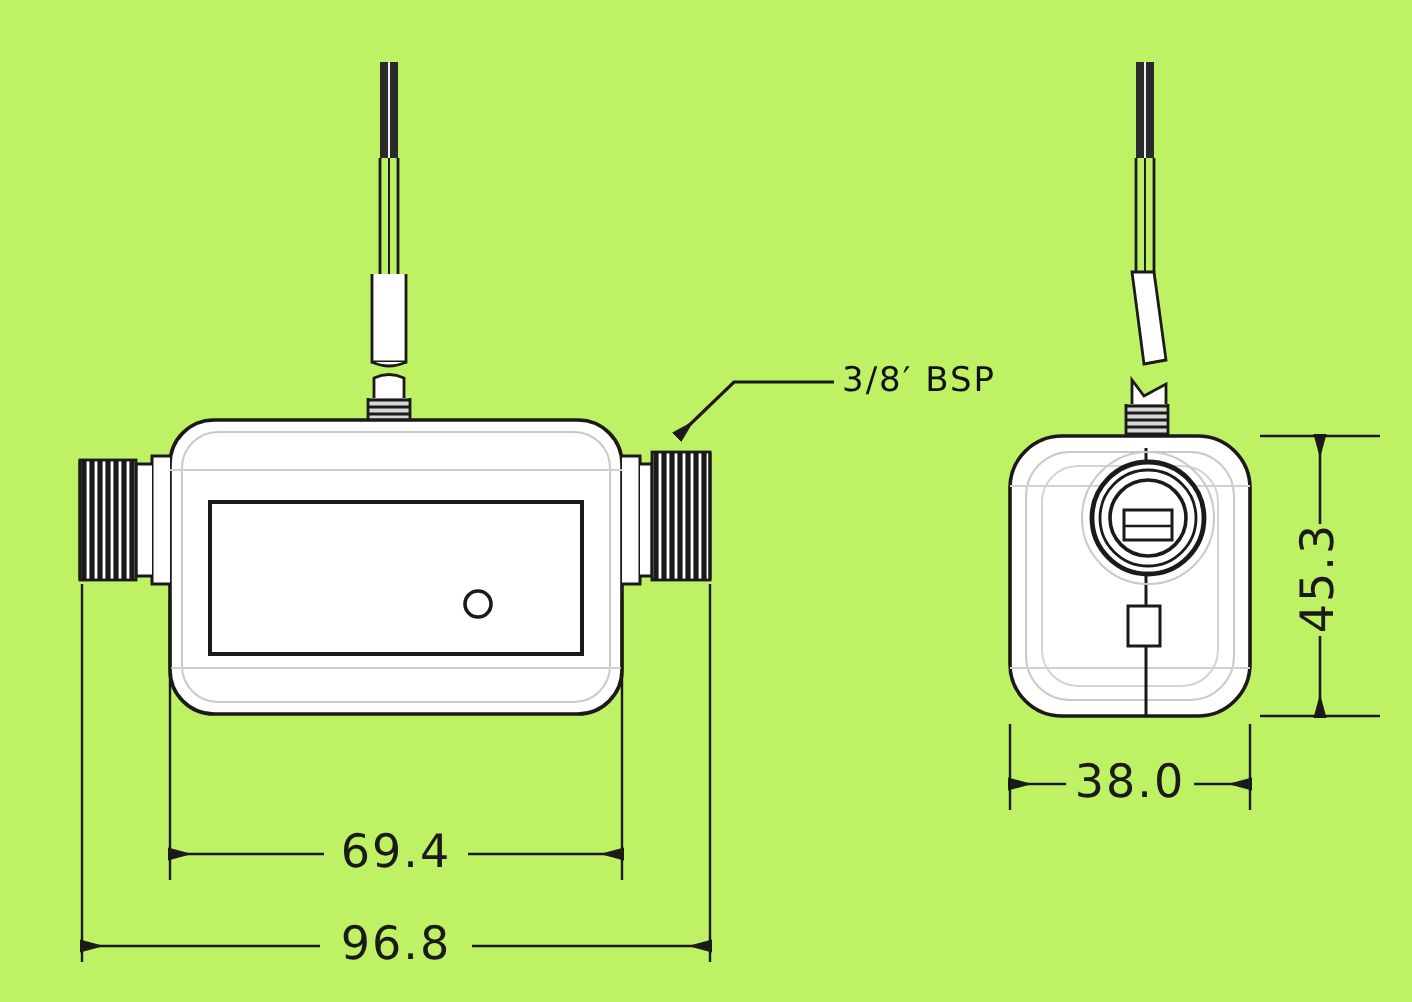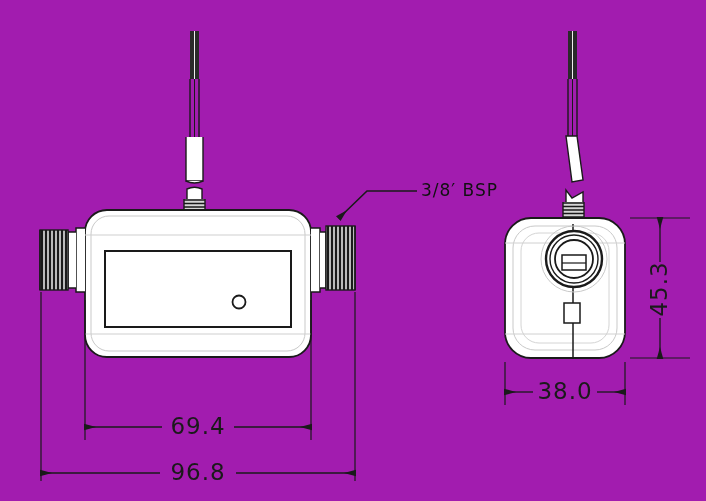--- a/index.html
+++ b/index.html
@@ -7,21 +7,21 @@
     padding: 0;
     background: #ffffff;
   }
   body {
     font-family: "DejaVu Sans", sans-serif;
   }
   #canvas {
     position: relative;
     width: 706px;
     height: 501px;
-    background: #a21caf;
+    background: #bef264;
     overflow: hidden;
   }
   #drawing {
     position: absolute;
     top: 0;
     left: 0;
     width: 706px;
     height: 501px;
   }
   .dim-text {

